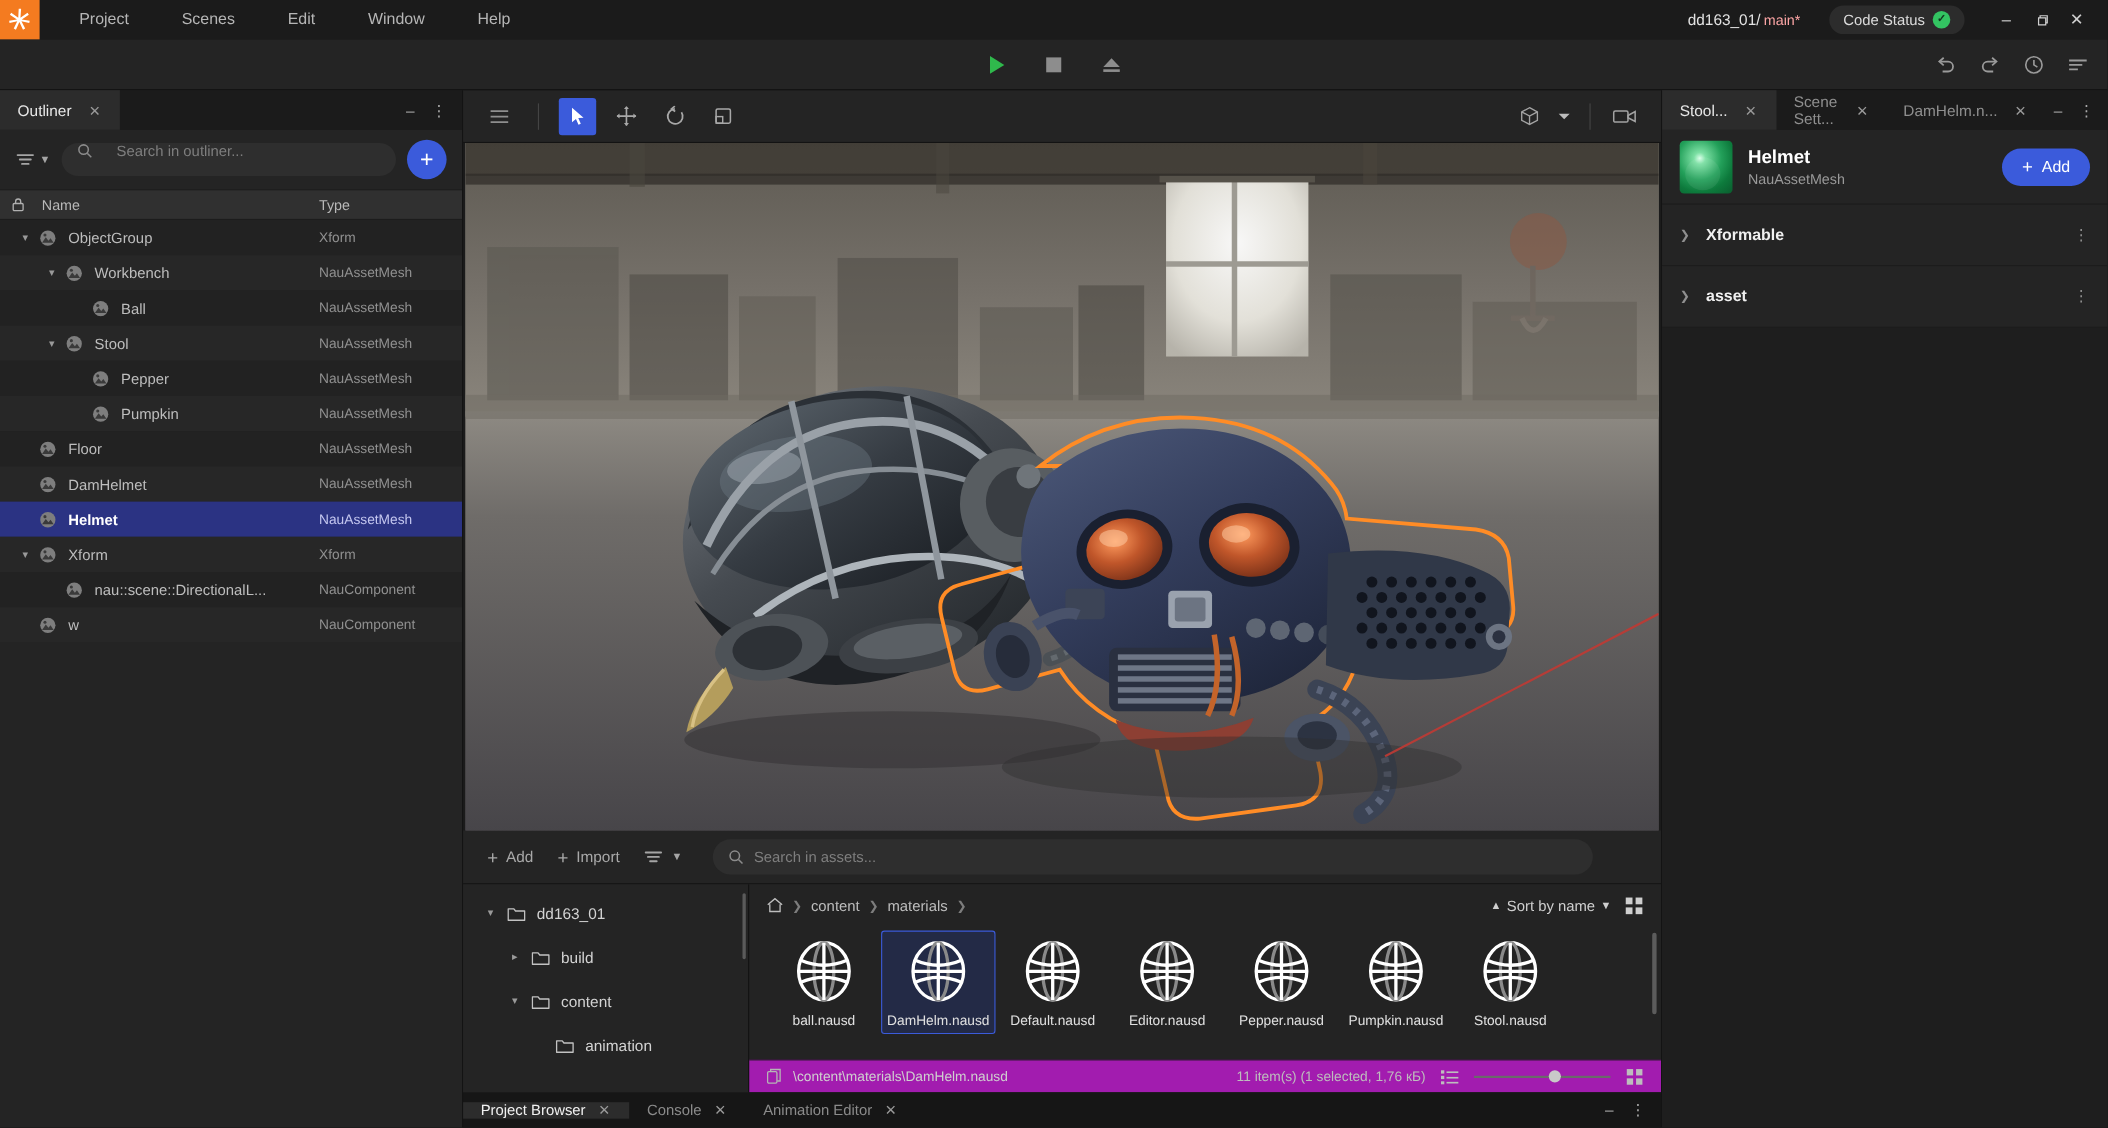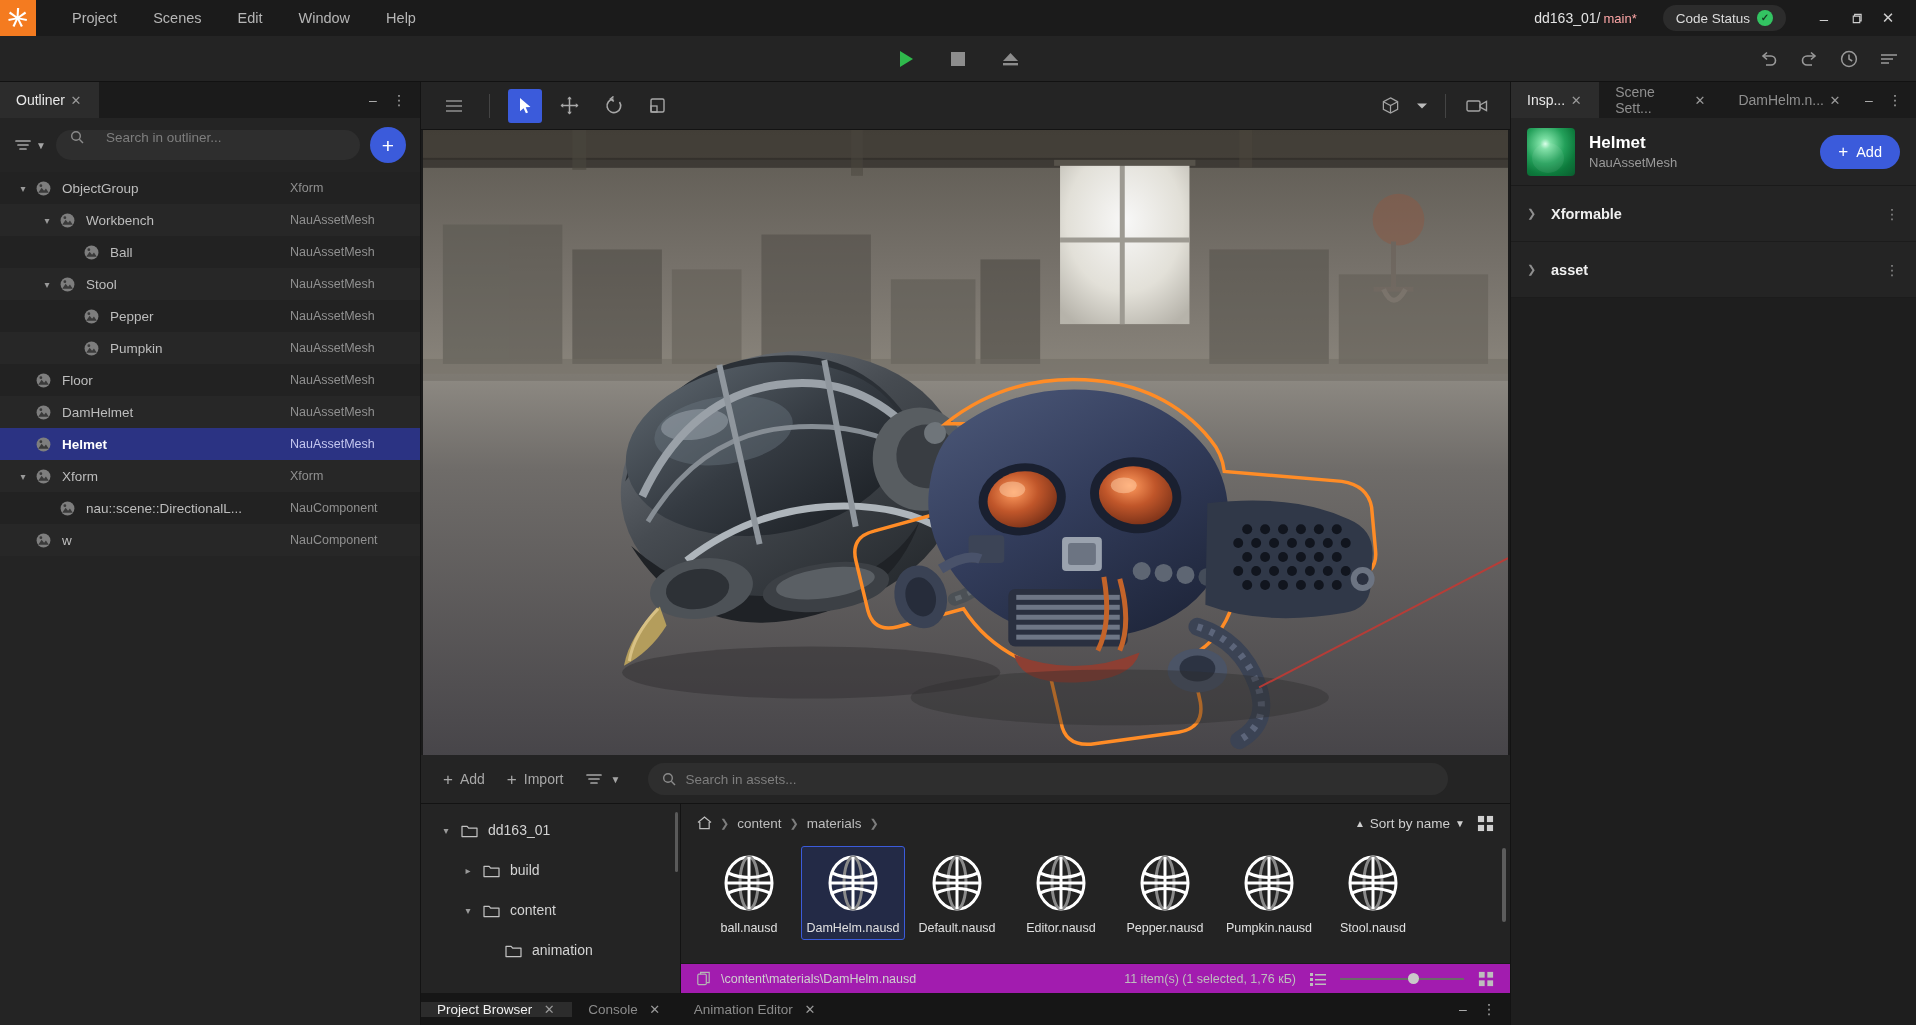--- a/index.html
+++ b/index.html
@@ -17,21 +17,21 @@
   .titlebar {
     height: 36px; background: #1b1b1b; display: flex; align-items: center;
     flex: 0 0 36px; position: relative;
   }
   .logo {
     width: 36px; height: 36px; background: #f47b20;
     display: flex; align-items: center; justify-content: center;
     flex: 0 0 36px;
   }
   .logo svg { display: block; }
-  .menu { display: flex; align-items: center; margin-left: 18px; gap: 0px; }
+  .menu { display: flex; align-items: center; margin-left: 18px; gap: 12px; }
   .menu-item {
     font-size: 14.5px; color: #b6b6b6; padding: 6px 18px; cursor: default;
     white-space: nowrap;
   }
   .title-right {
     margin-left: auto; display: flex; align-items: center; gap: 0px; padding-right: 12px;
   }
   .proj-name { font-size: 14px; color: #e3e3e3; }
   .branch-name { font-size: 13px; color: #fca5a5; margin-left: 3px; margin-right: 26px; }
   .code-status {
@@ -76,21 +76,21 @@
   
   .outliner {
     width: 421px; flex: 0 0 421px; display: flex; flex-direction: column;
     background: #242424; border-right: 1px solid #131313;
   }
   .panel-tabs {
     height: 36px; flex: 0 0 36px; display: flex; align-items: stretch;
     background: #1b1b1b; position: relative;
   }
   .panel-tab {
-    display: flex; align-items: center; gap: 4px; padding: 0 16px;
+    display: flex; align-items: center; gap: 14px; padding: 0 16px;
     font-size: 14px; color: #8f8f8f; background: transparent; cursor: default;
   }
   .panel-tab.active { background: #2c2c2c; color: #e8e8e8; }
   .tab-close {
     font-size: 13px; color: #9a9a9a; width: 14px; text-align: center; cursor: default;
   }
   .panel-tabs-right {
     margin-left: auto; display: flex; align-items: center; gap: 4px; padding-right: 10px;
   }
   .mini-btn {
@@ -390,20 +390,30 @@
         <div class="search-box">
           <svg width="14" height="14" viewBox="0 0 14 14">
               <circle cx="6" cy="6" r="4.3" fill="none" stroke="#8b8b8b" stroke-width="1.4"></circle>
               <path d="M9.3 9.3 L13 13" stroke="#8b8b8b" stroke-width="1.4"></path>
             </svg>
           <input type="text" placeholder="Search in outliner..." style="">
         </div>
         <div class="add-round">+</div>
       </div>
 
+      <div class="tree-head">
+        <div class="th-lock">
+          <svg width="13" height="14" viewBox="0 0 13 14">
+              <rect x="2" y="6" width="9" height="6.5" rx="1" fill="none" stroke="#b0b0b0" stroke-width="1.2"></rect>
+              <path d="M4.2 6 V4.2 a2.3 2.3 0 0 1 4.6 0 V6" fill="none" stroke="#b0b0b0" stroke-width="1.2"></path>
+            </svg>
+        </div>
+        <div class="th-name">Name</div>
+        <div class="th-type">Type</div>
+      </div>
 
       <div class="tree" id="outliner-tree">
           <div class="tree-row">
             <div style="width:14px;flex:0 0 14px;"></div>
             <div class="caret">▾</div>
             <div class="objicon">
               <svg width="15" height="15" viewBox="0 0 16 16">
                 <circle cx="8" cy="8" r="7.4" fill="#7e7e7e"></circle>
                 <path d="M2.4 12.4 L6 7.2 L8.6 10.4 L10.6 8 L13.6 12.4 Z" fill="#3a3a3a"></path>
                 <circle cx="5.2" cy="5" r="1.5" fill="#3a3a3a"></circle>
@@ -1053,21 +1063,21 @@
           <div class="mini-btn">
               <span class="dots-v">⋮</span>
             </div>
         </div>
       </div>
     </div>
 
     <div class="inspector">
       <div class="panel-tabs" id="insp-tabs">
         <div class="panel-tab active">
-            <span>Insp...</span>
+            <span>Stool...</span>
             <span class="tab-close">✕</span>
           </div>
           <div class="panel-tab">
             <span>Scene Sett...</span>
             <span class="tab-close">✕</span>
           </div>
           <div class="panel-tab">
             <span>DamHelm.n...</span>
             <span class="tab-close">✕</span>
           </div>

